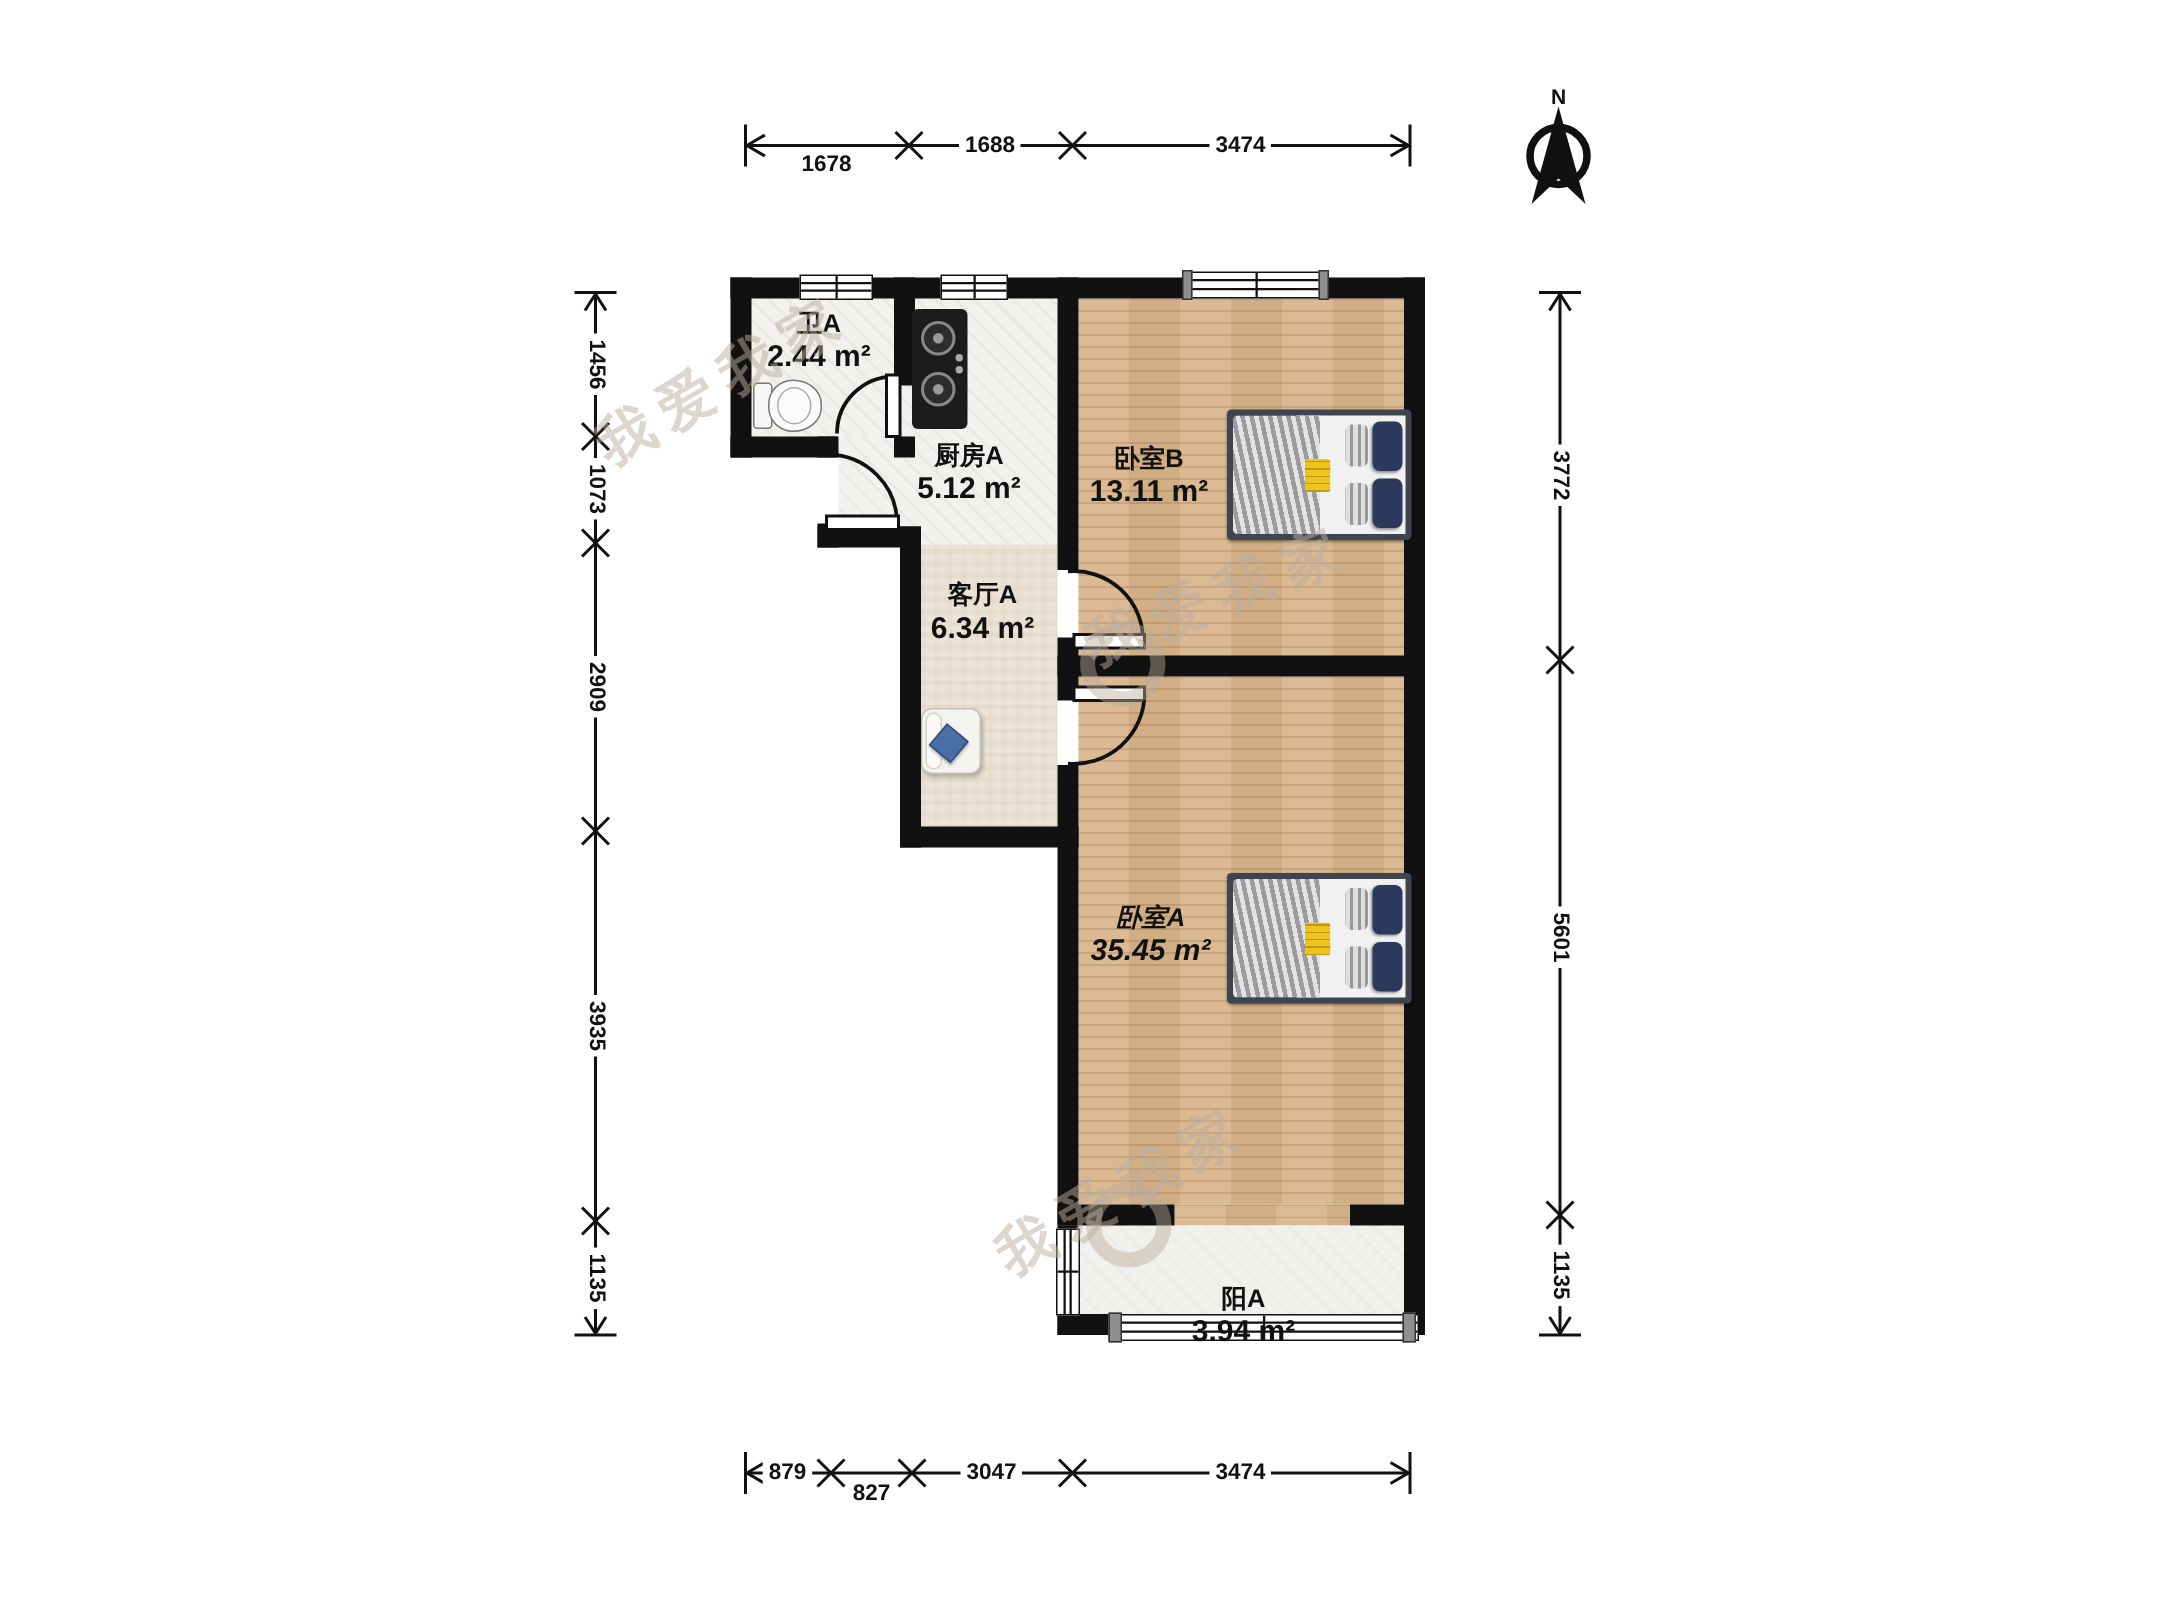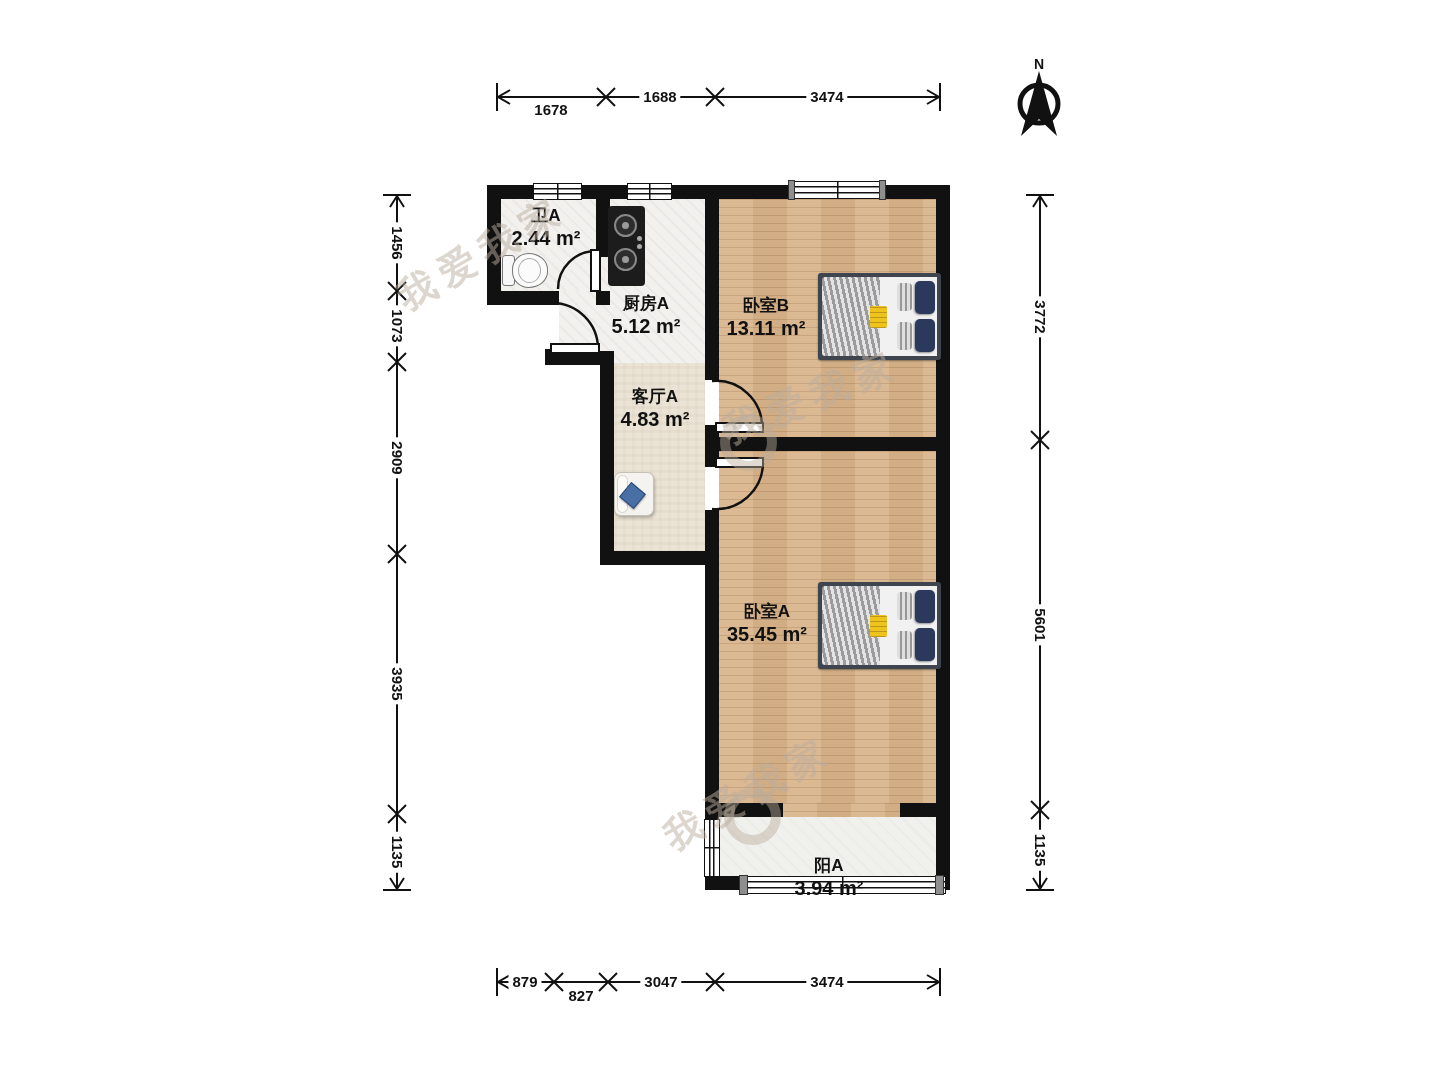--- a/index.html
+++ b/index.html
@@ -226,27 +226,27 @@
   <div class="room-label" style="left:546px;top:204px;">
     <span class="room-name">卫A</span>
     <span class="room-area">2.44 m²</span>
   </div>
   <div class="room-label" style="left:646px;top:292px;">
     <span class="room-name">厨房A</span>
     <span class="room-area">5.12 m²</span>
   </div>
   <div class="room-label" style="left:655px;top:385px;">
     <span class="room-name">客厅A</span>
-    <span class="room-area">4.83 m²</span>
+    <span class="room-area">6.34 m²</span>
   </div>
   <div class="room-label" style="left:766px;top:294px;">
     <span class="room-name">卧室B</span>
     <span class="room-area">13.11 m²</span>
   </div>
-  <div class="room-label" style="left:767px;top:600px;">
+  <div class="room-label" style="left:767px;top:600px;font-style:italic;">
     <span class="room-name">卧室A</span>
     <span class="room-area">35.45 m²</span>
   </div>
   <div class="room-label" style="left:829px;top:854px;">
     <span class="room-name">阳A</span>
     <span class="room-area">3.94 m²</span>
   </div>
 
   <div class="wm" style="left:718px;top:372px;transform:rotate(-22deg);">我爱我家</div>
   <div class="wm" style="left:655px;top:768px;transform:rotate(-30deg);">我爱我家</div>

